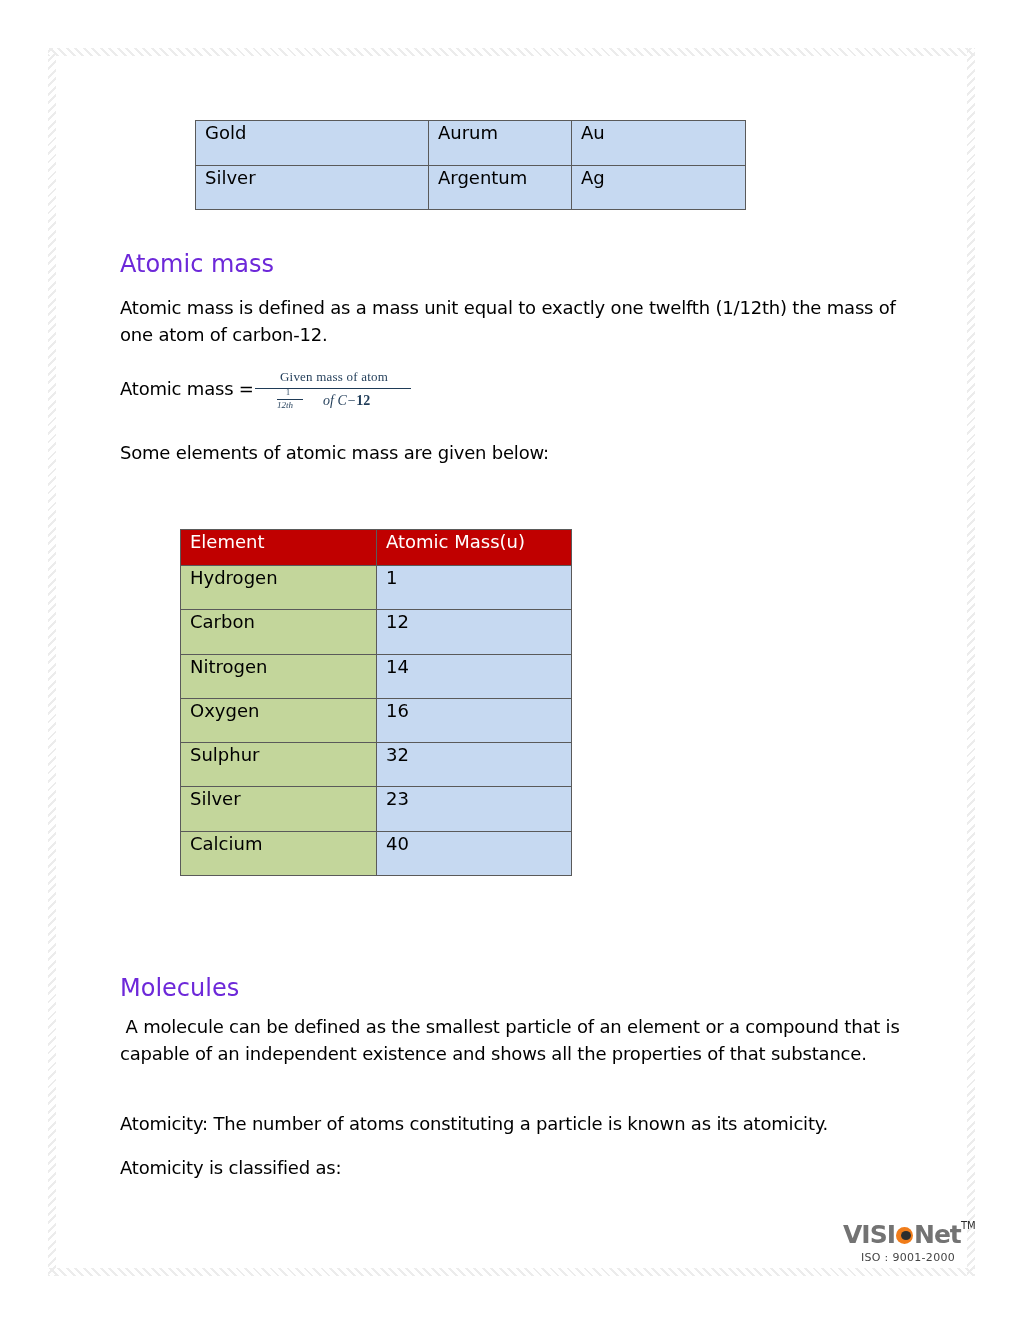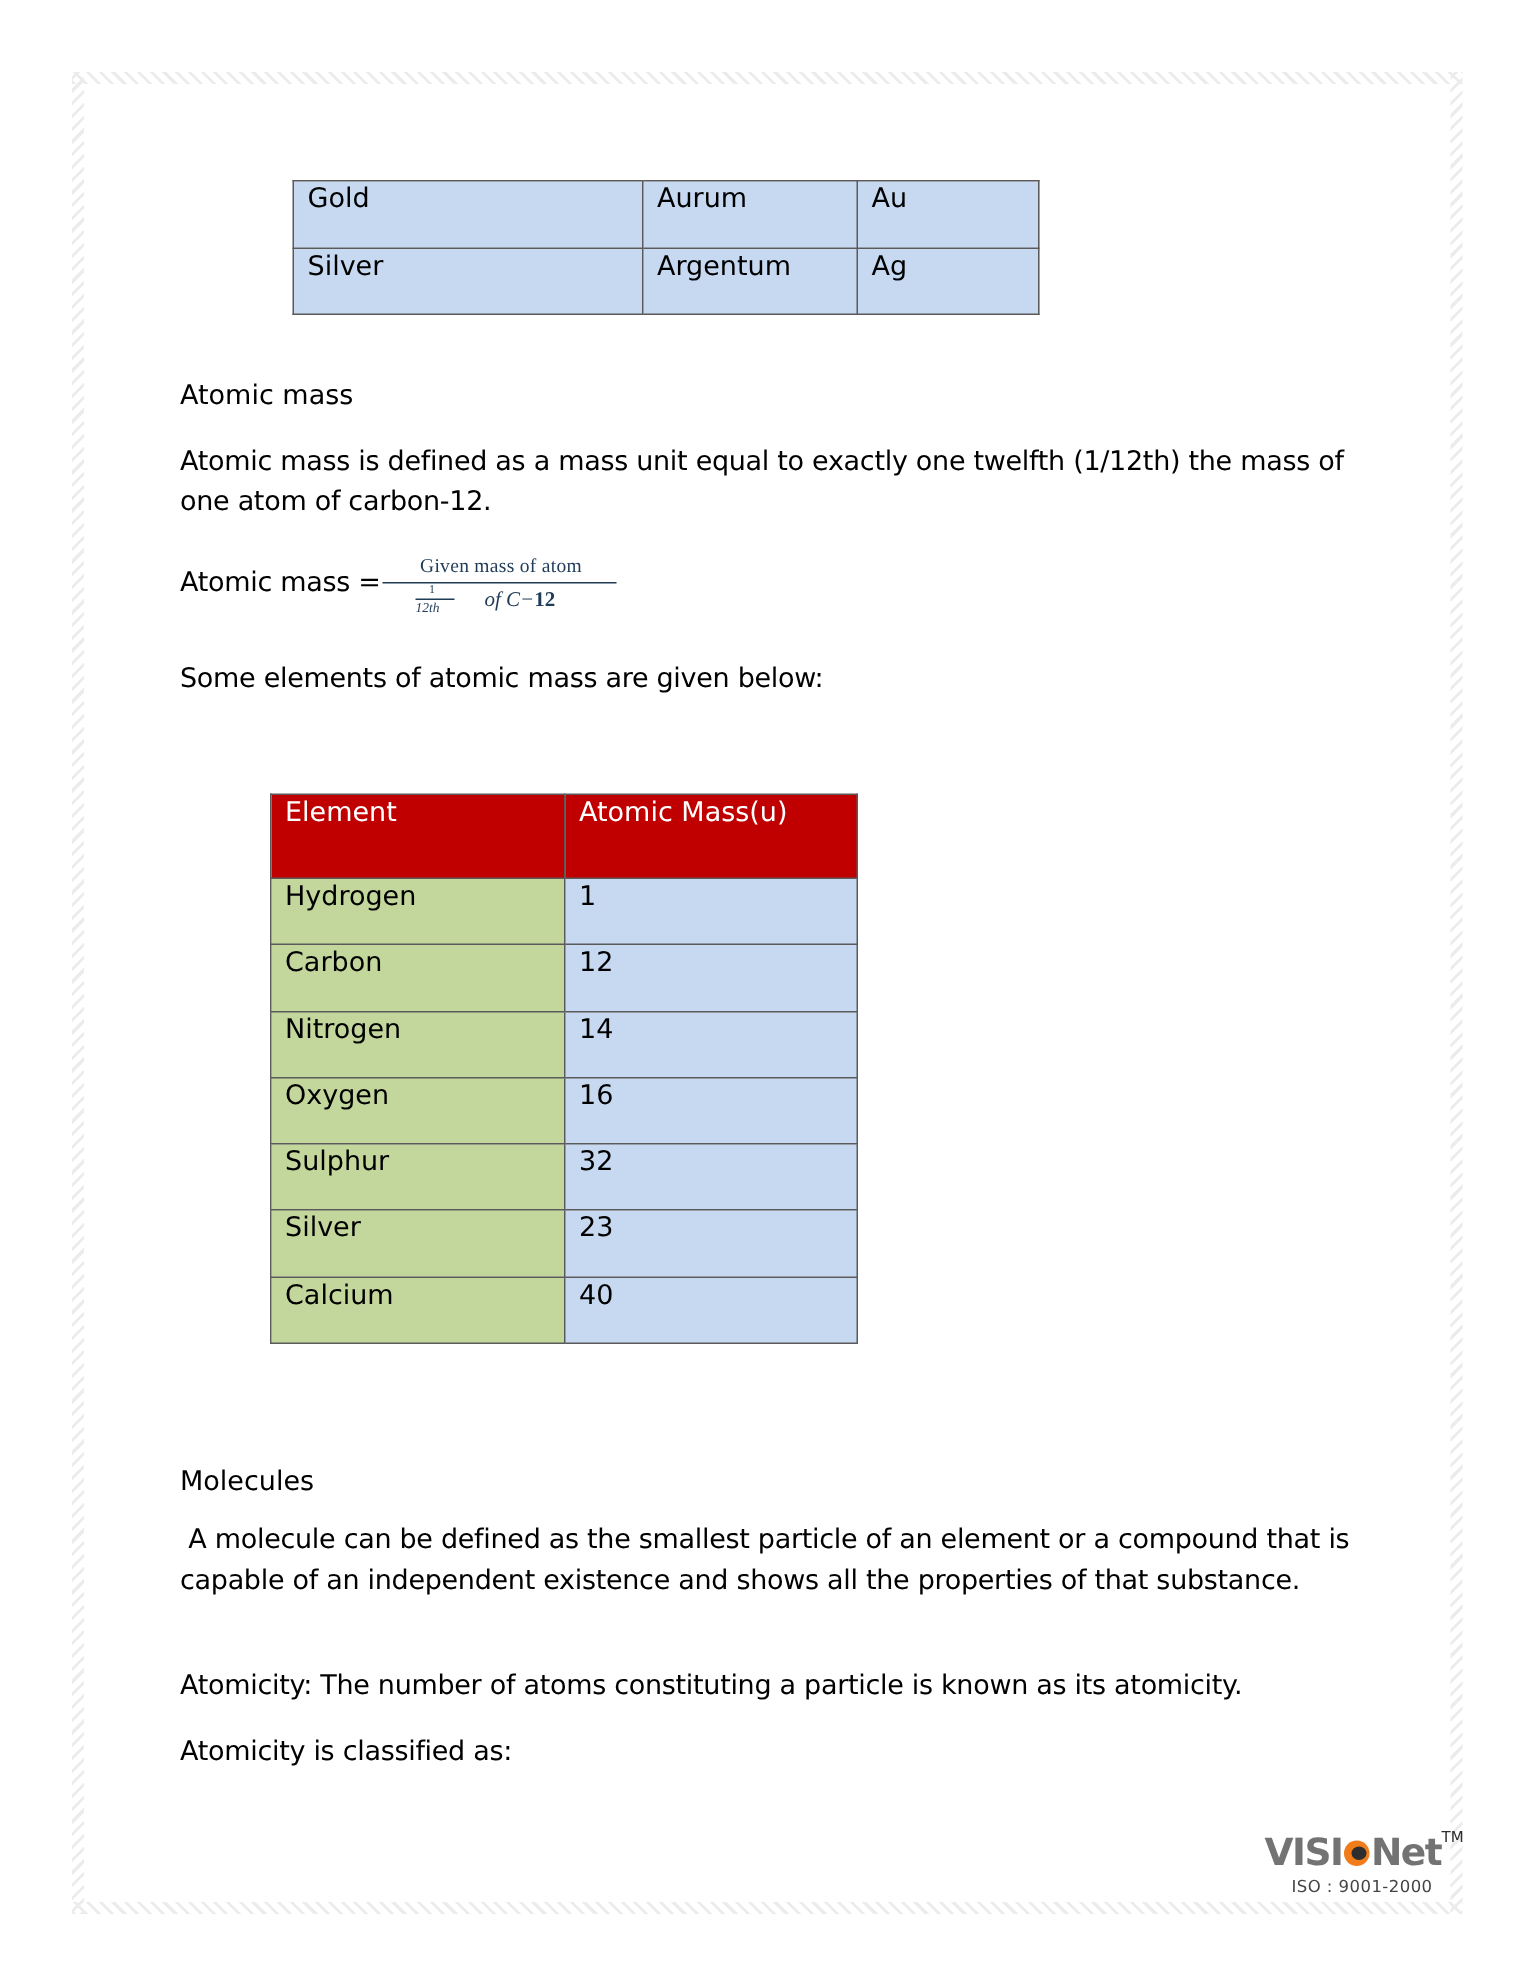--- a/index.html
+++ b/index.html
@@ -8,26 +8,26 @@
     .border-frame { position: absolute; left: 40px; top: 40px; width: 943px; height: 1244px;
       box-sizing: border-box; border: 8px solid transparent;
       background:
         repeating-linear-gradient(45deg, #ececec 0 2px, transparent 2px 6px) top/100% 8px no-repeat,
         repeating-linear-gradient(45deg, #ececec 0 2px, transparent 2px 6px) bottom/100% 8px no-repeat,
         repeating-linear-gradient(-45deg, #ececec 0 2px, transparent 2px 6px) left/8px 100% no-repeat,
         repeating-linear-gradient(-45deg, #ececec 0 2px, transparent 2px 6px) right/8px 100% no-repeat;
     }
     .abs { position: absolute; }
     .txt { font-size: 18px; line-height: 27px; letter-spacing: -0.2px; }
-    .heading { color: #000000; font-size: 18px; line-height: 24px; }
+    .heading { color: #6d28d9; font-size: 24px; line-height: 24px; }
     table { border-collapse: collapse; position: absolute; font-size: 18px; }
     td, th { border: 1px solid #5a5a5a; vertical-align: top; text-align: left;
              padding: 1px 9px 0 9px; font-weight: normal; box-sizing: border-box; }
     .t1 td { background: #c6d9f1; height: 44.5px; }
-    .t2 th { background: #c00000; color: #fff; height: 56px; }
+    .t2 th { background: #c00000; color: #fff; height: 36px; }
     .t2 td.el { background: #c3d69b; height: 44.3px; }
     .t2 td.val { background: #c6d9f1; height: 44.3px; }
     .formula { position: absolute; left: 255px; top: 369px; width: 158px; height: 52px;
                font-family: Liberation Serif, serif; color: #1f3b57; }
     .f-num { position: absolute; left: 0; top: 0; width: 158px; text-align: center;
              font-size: 13px; letter-spacing: 0.2px; }
     .f-line { position: absolute; left: 0; top: 19px; width: 156px; border-top: 1px solid #1f3b57; }
     .f-small-num { position: absolute; left: 31px; top: 19px; font-size: 8px; }
     .f-small-line { position: absolute; left: 22px; top: 30px; width: 26px; border-top: 1px solid #1f3b57; }
     .f-small-den { position: absolute; left: 22px; top: 31px; font-size: 9px; font-style: italic; }
@@ -41,21 +41,21 @@
     .logo-eye::after { content: ""; position: absolute; left: 5px; top: 4px; width: 10px; height: 9px;
                        border-radius: 50%; background: #2e2e2e; }
     .logo-tm { position: absolute; left: 118px; top: 0; font-size: 10px; color: #2e2e2e; }
     .logo-iso { position: absolute; left: 18px; top: 31px; font-size: 11px; color: #444; letter-spacing: 0.3px; }
   </style>
 </head>
 <body>
 
 <div class="border-frame"></div>
 
-<table class="t1" style="left:195px; top:120px; width:498px;">
+<table class="t1" style="left:195px; top:120px; width:551px;">
   <tbody>
       <tr>
     <td style="width:233px;">Gold</td>
     <td style="width:143px;">Aurum</td>
     <td>Au</td>
   </tr>
   <tr>
     <td>Silver</td>
     <td>Argentum</td>
     <td>Ag</td>

